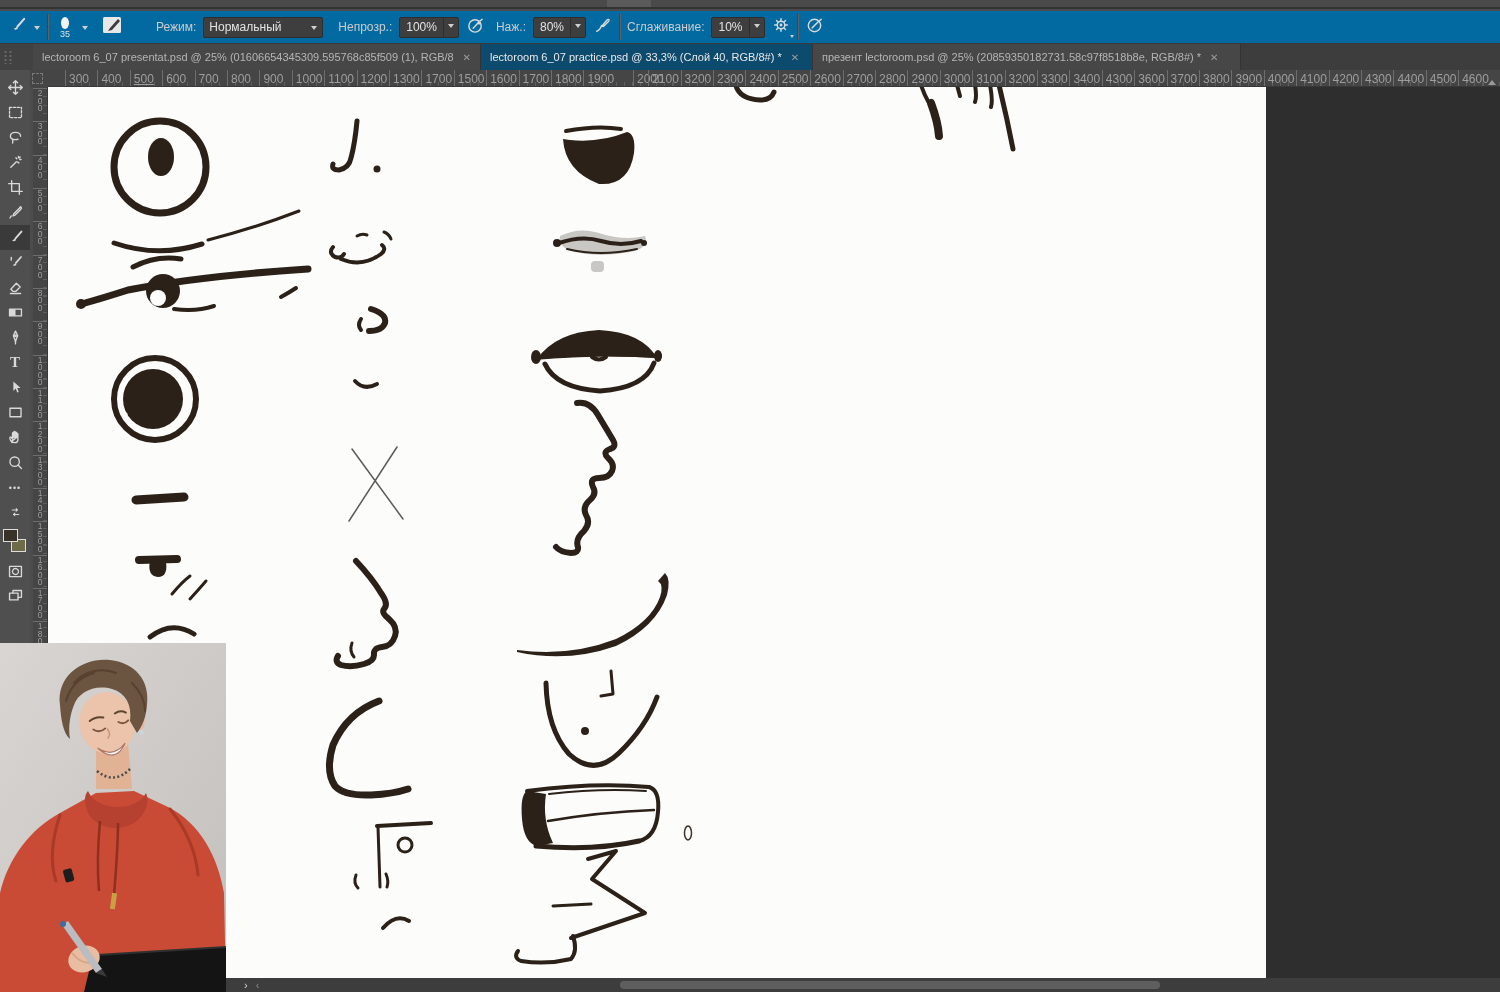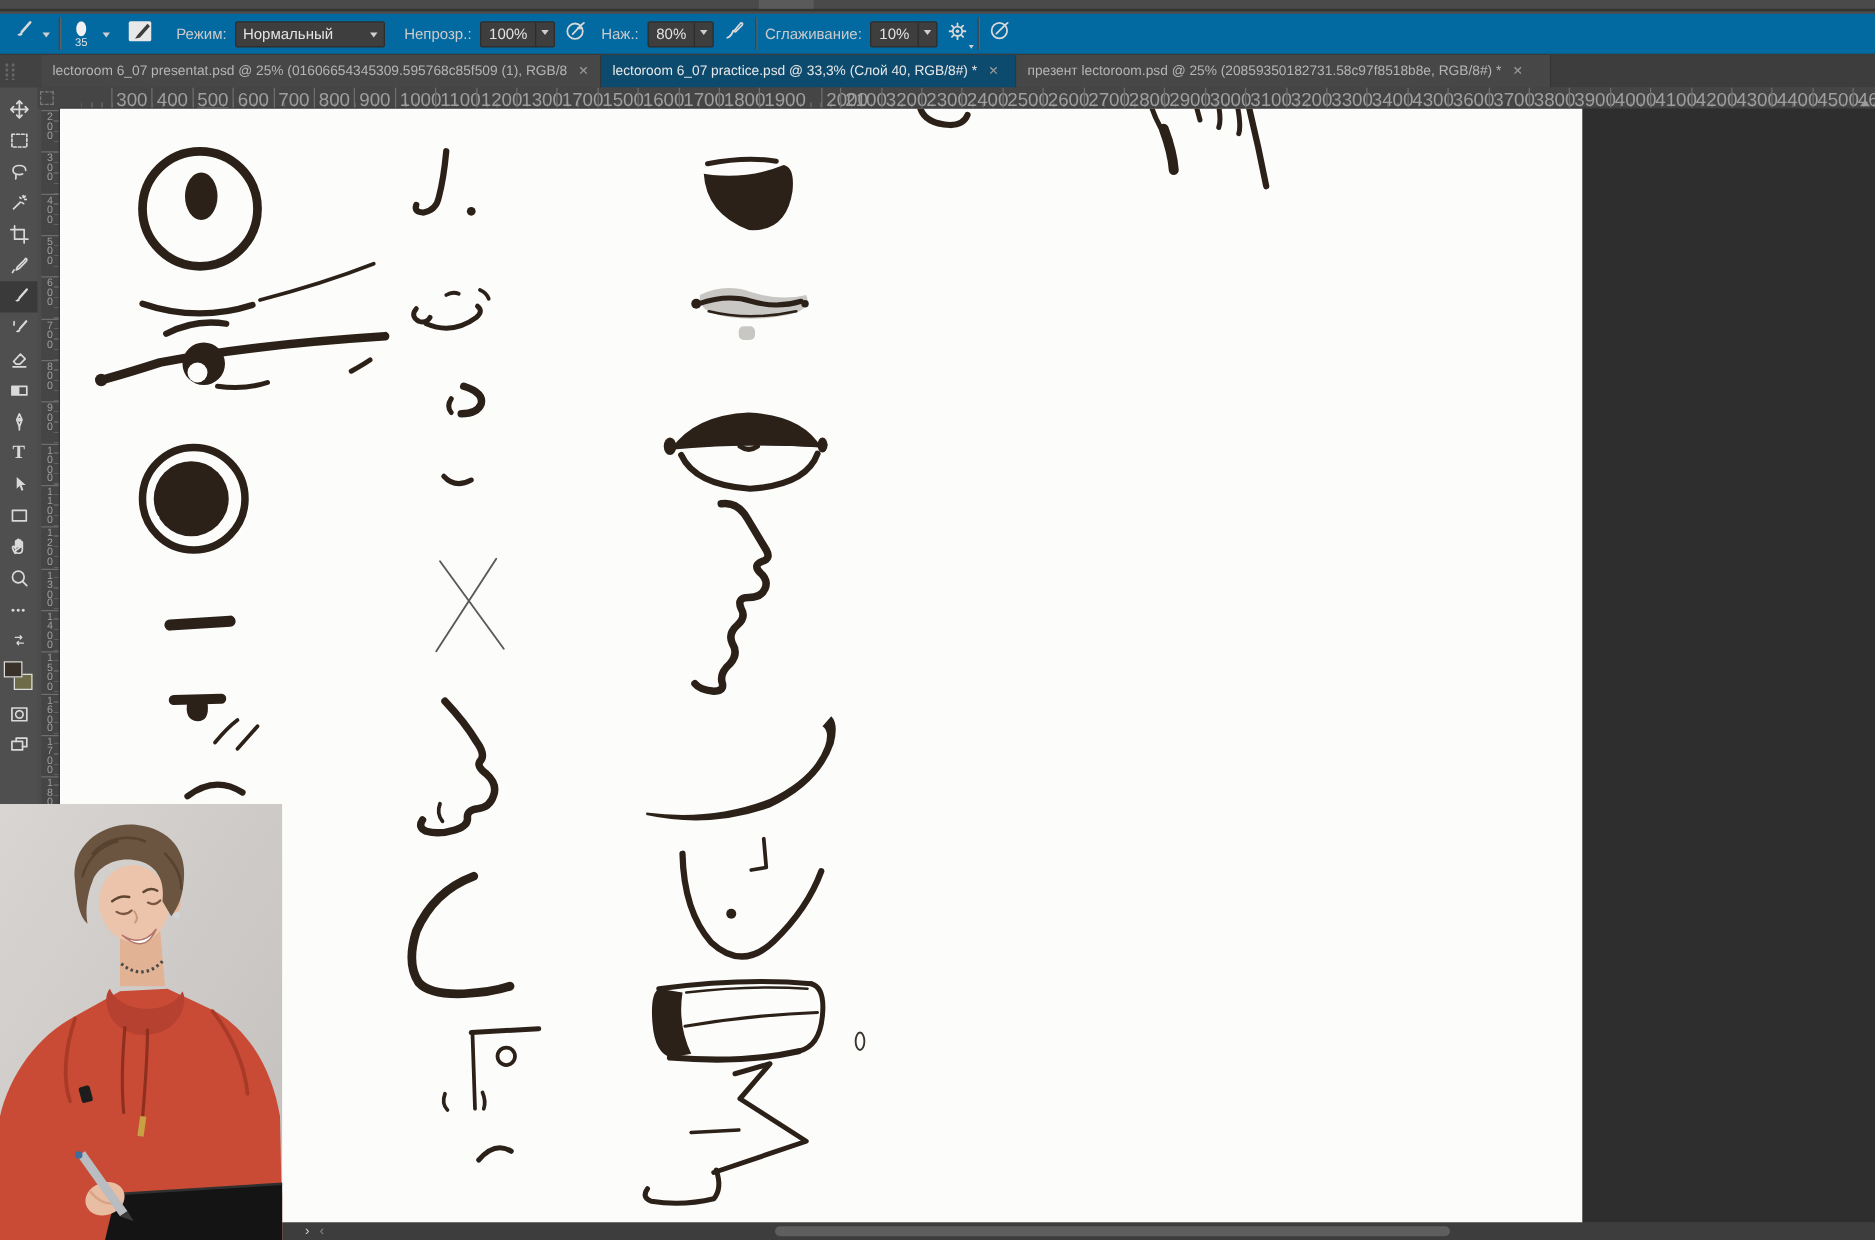--- a/index.html
+++ b/index.html
@@ -42,21 +42,21 @@
   .tab:nth-child(1){ width:448px; } .tab:nth-child(2){ width:332px; } .tab:nth-child(3){ width:428px; }
 
   
   .ruler-corner { position:absolute; left:28px; top:70px; width:20px; height:17px; background:#454545; }
   .ruler-corner .box { position:absolute; left:4px; top:3px; width:11px; height:11px; border:1px dashed #7a7a7a; }
   .hruler { position:absolute; left:48px; top:70px; width:1452px; height:17px; background:#454545;
     border-bottom:1px solid #383838; overflow:hidden; }
   .hruler .minor { position:absolute; left:17px; right:0; bottom:0; height:4px;
     background:repeating-linear-gradient(90deg, #5f5f5f 0 1px, transparent 1px 8.1px); }
   .hlabel { position:absolute; top:0; height:17px; border-left:1px solid #6e6e6e; color:#9e9e9e;
-    font-size:15px; padding:2px 0 0 3px;margin-left:24px; }
+    font-size:12px; padding:2px 0 0 3px; }
   .hruler .endcap { position:absolute; right:4px; top:6px; width:0; height:0; border:4px solid transparent; border-bottom:5px solid #9a9a9a; }
   .vruler { position:absolute; left:33px; top:87px; width:15px; height:891px; background:#454545;
     border-right:1px solid #383838; overflow:hidden; }
   .vruler .minor { position:absolute; top:1px; bottom:0; right:0; width:4px;
     background:repeating-linear-gradient(180deg, #5f5f5f 0 1px, transparent 1px 8.3px); }
   .vlabel { position:absolute; left:0; width:14px; border-top:1px solid #6e6e6e; color:#9e9e9e;
     font-size:8.5px; line-height:7.5px; text-align:center; padding-top:1px; }
 
   
   .toolbar { position:absolute; left:0; top:70px; width:30px; height:922px; background:#4f4f4f; padding-top:5px; }
@@ -109,21 +109,21 @@
         </svg>
       <span class="brush-num">35</span>
     </span>
     <span class="chev"></span>
     <span style="margin-left:6px">
       <svg viewBox="0 0 22 20" width="22" height="20">
           <rect x="2" y="2" width="18" height="16" rx="1.5" fill="#e8e8e8"></rect>
           <path d="M17 4L9 13l-2 3 4-1 8-9z" fill="#3c3c3c"></path>
         </svg>
     </span>
-    <span class="lbl" style="margin-left:11px">Режим:</span>
+    <span class="lbl" style="margin-left:26px">Режим:</span>
     <span class="dd" style="width:120px">
       <span>Нормальный</span>
       <span class="chev" style="margin-left:auto"></span>
     </span>
     <span class="lbl" style="margin-left:8px">Непрозр.:</span>
     <span class="valbox">
       <span class="v">100%</span>
       <span class="cbox">
           <span class="chev" style="margin:0"></span>
         </span>

